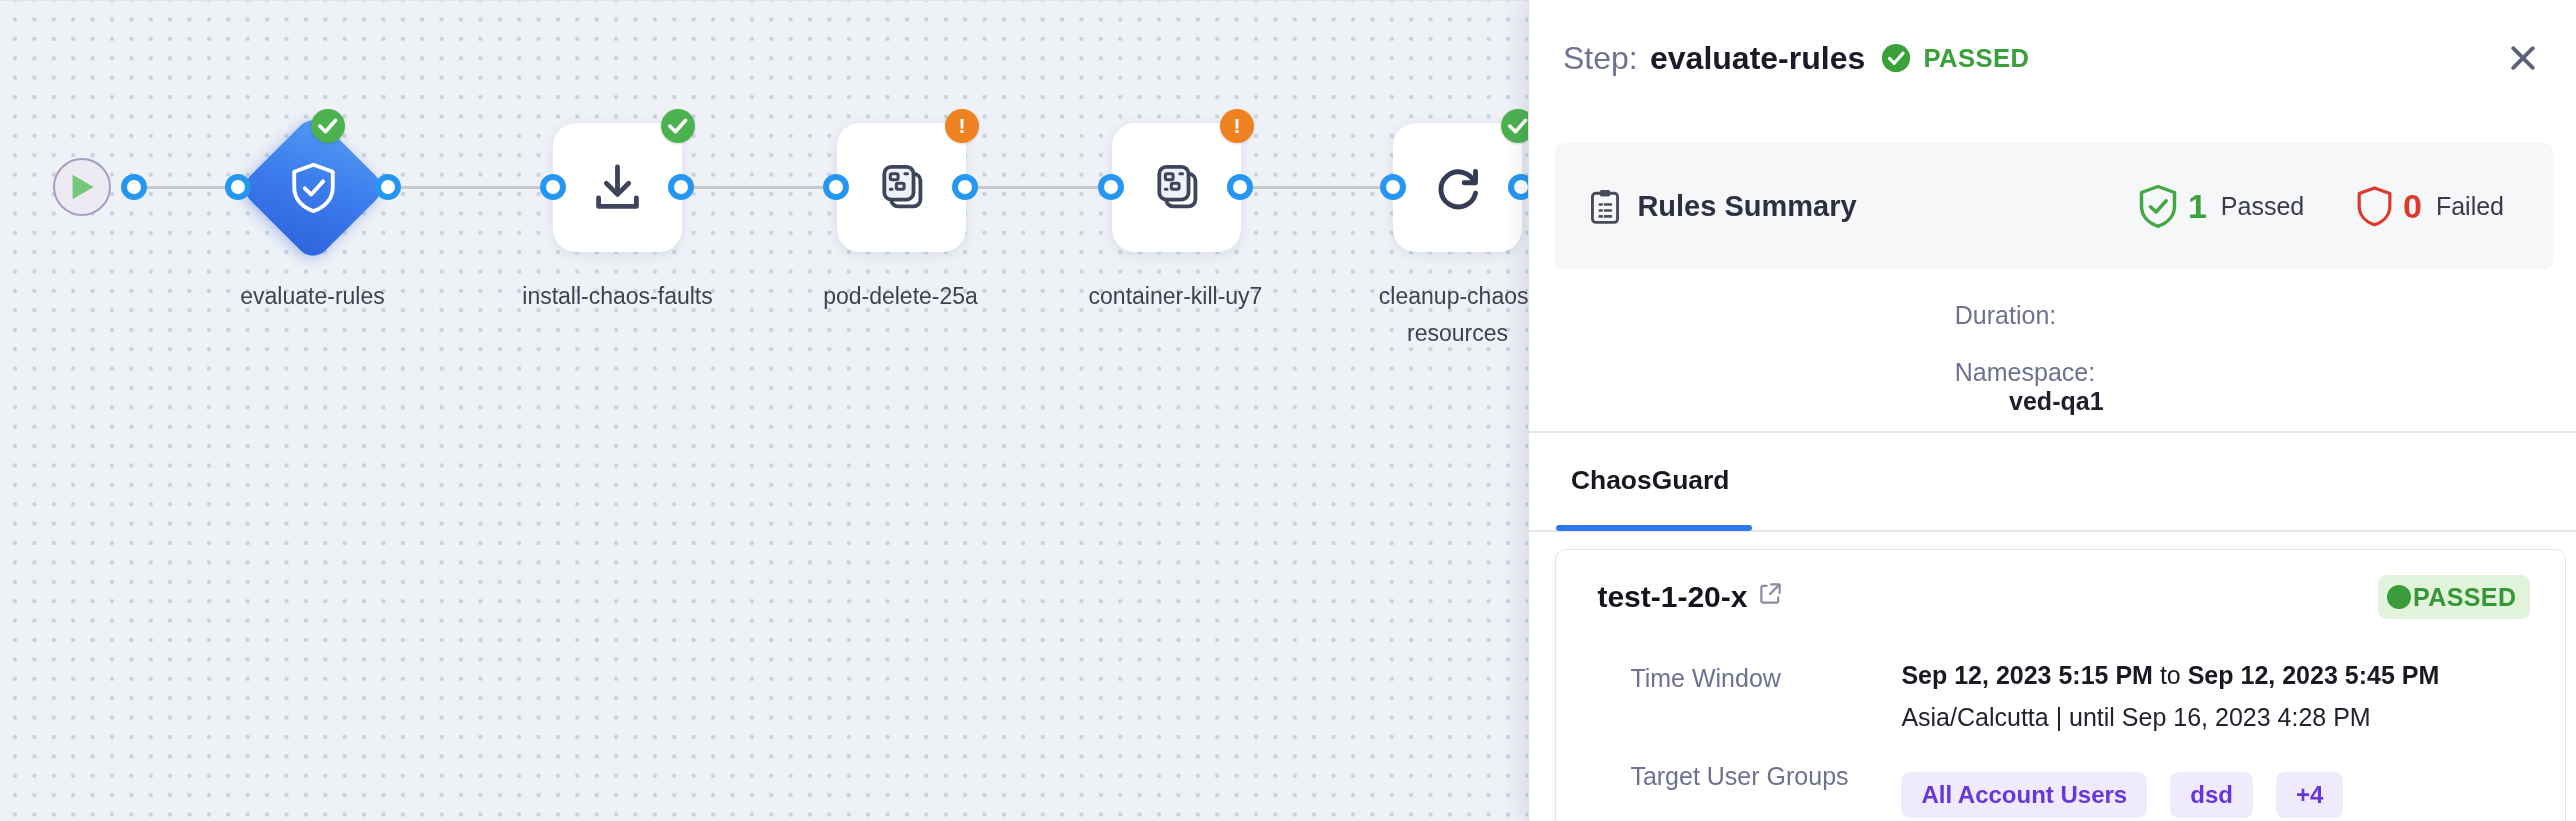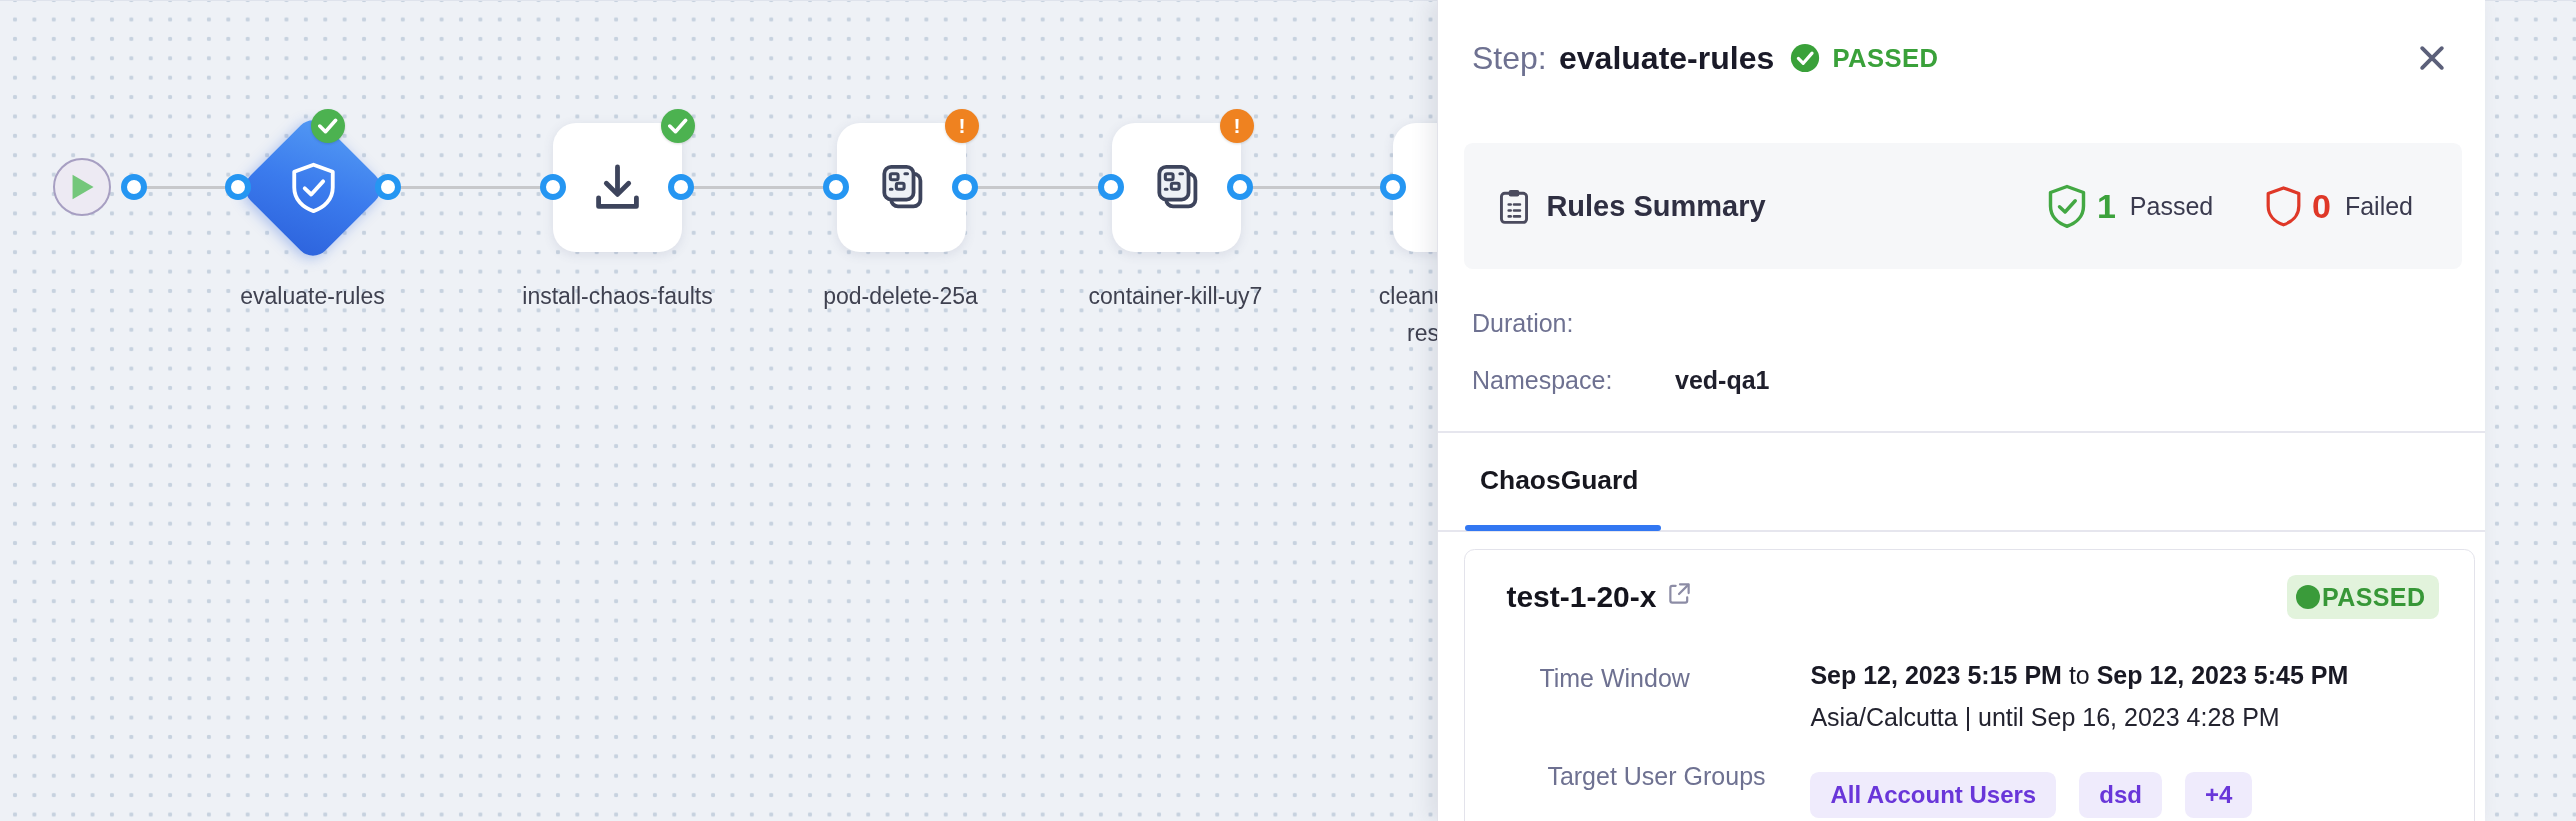--- a/index.html
+++ b/index.html
@@ -25,40 +25,40 @@
     box-shadow:0 3.5px 12.3px rgba(45,99,221,.35); }
   .diamond-icon { position:absolute; left:287px; top:160px; width:53px; height:53px; display:flex; align-items:center; justify-content:center; }
   .badge { position:absolute; width:34px; height:34px; border-radius:50%; top:108px;
     display:flex; align-items:center; justify-content:center; box-shadow:0 0.9px 2.6px rgba(0,0,0,.15); }
   .badge.ok { background:#4cb250; }
   .badge.warn { background:#ef8220; color:#fff; font-size:21px; font-weight:bold; }
   .node-label { position:absolute; top:277px; width:215px; text-align:center; font-size:23px; font-weight:500;
     color:#3f4150; line-height:37px; }
 
   
-  .panel { position:absolute; left:1437px; top:0; width:1048px; height:822px; background:#fff;
+  .panel { position:absolute; left:1528px; top:0; width:1048px; height:822px; background:#fff;
     border-left:0.9px solid #e2e2ea; box-shadow:-7px 0 19.4px rgba(40,50,80,.10); }
   .panel-header { position:absolute; top:0; left:0; right:0; height:116px; display:flex; align-items:center; padding:0 34px; }
   .hdr-prefix { font-size:32px; color:#6e7191; margin-right:12.3px; }
   .hdr-title { font-size:32px; font-weight:bold; color:#1a1a28; }
   .hdr-check { width:30px; height:30px; margin:0 12.3px 0 16px; }
   .hdr-status { font-size:25.6px; font-weight:bold; color:#3aa13a; letter-spacing:0.4px; }
   .close-btn { margin-left:auto; width:39px; height:39px; display:flex; align-items:center; justify-content:center; cursor:pointer; }
 
   .rules-bar { position:absolute; left:26.4px; right:23px; top:143px; height:126px; background:#f6f7f9; border-radius:8.8px;
     display:flex; align-items:center; padding:0 49px 0 34px; }
   .rules-title { font-size:29px; font-weight:600; color:#2f2f42; margin-left:16px; }
   .rules-spacer { flex:1; }
   .rules-num { font-size:34px; font-weight:bold; margin-left:8.8px; }
   .rules-num.ok { color:#3ca23c; }
   .rules-num.bad { color:#df3828; }
   .rules-word { font-size:25px; color:#3a3a4e; margin-left:14px; }
   .rules-gap { width:51px; }
 
-  .detail-row { position:absolute; left:34px; right:26.4px; display:flex; align-items:center; }
+  .detail-row { position:absolute; left:34px; right:26.4px; display:flex; align-items:center;flex-direction:column; }
   .detail-label { font-size:25px; color:#6e7191; width:203px; flex:none; }
   .detail-value { font-size:25px; font-weight:bold; color:#1f1f2c; display:flex; align-items:center; }
   .clock { width:26.4px; height:26.4px; margin:0 7px 0 12.3px; }
 
   .divider { position:absolute; left:0; right:0; top:431px; height:1.8px; background:#e6e6ee; }
   .tab-border { position:absolute; left:0; right:0; top:530px; height:1.8px; background:#e6e6ee; }
   .tab-label { position:absolute; left:42px; top:465px; font-size:26.4px; font-weight:bold; color:#17171f; cursor:pointer; }
   .tab-underline { position:absolute; left:27px; top:525px; width:196px; height:6.2px; border-radius:3.5px; background:#3277f2; }
 
   .guard-card { position:absolute; left:26.4px; top:549px; width:1011px; height:322px; border:1.8px solid #e3e3eb; border-radius:10.6px; background:#fff; }
@@ -241,21 +241,21 @@
         <span class="passed-dot"></span>
         <span class="passed-text">PASSED</span>
       </div>
 
       <div class="card-label" style="top:114px;">Time Window</div>
       <div class="tw-line1">
         <b>Sep 12, 2023 5:15 PM</b><span class="tw-sep"> to </span><b>Sep 12, 2023 5:45 PM</b>
       </div>
       <div class="tw-line2">Asia/Calcutta | until Sep 16, 2023 4:28 PM</div>
 
-      <div class="card-label" style="top:212px;margin-left:8px;">Target User Groups</div>
+      <div class="card-label" style="top:212px;">Target User Groups</div>
       <div class="group-pills">
         <span class="gpill">All Account Users</span>
         <span class="gpill">dsd</span>
         <span class="gpill">+4</span>
       </div>
     </div>
 
   </div>
 </div>
 

